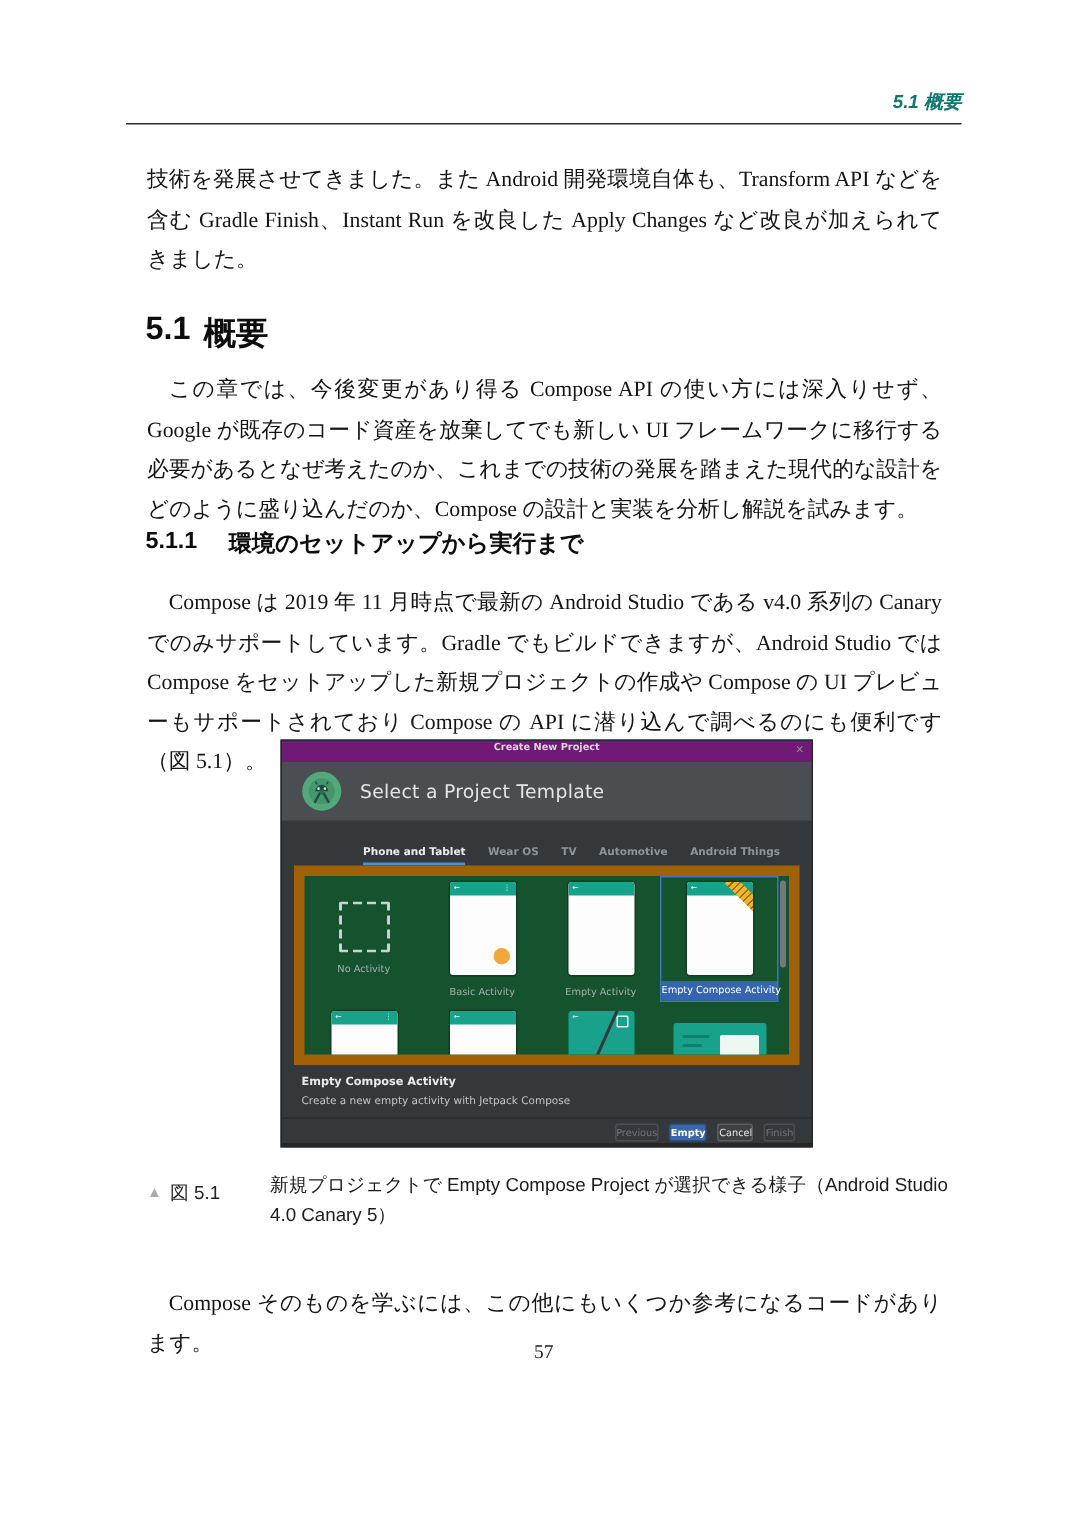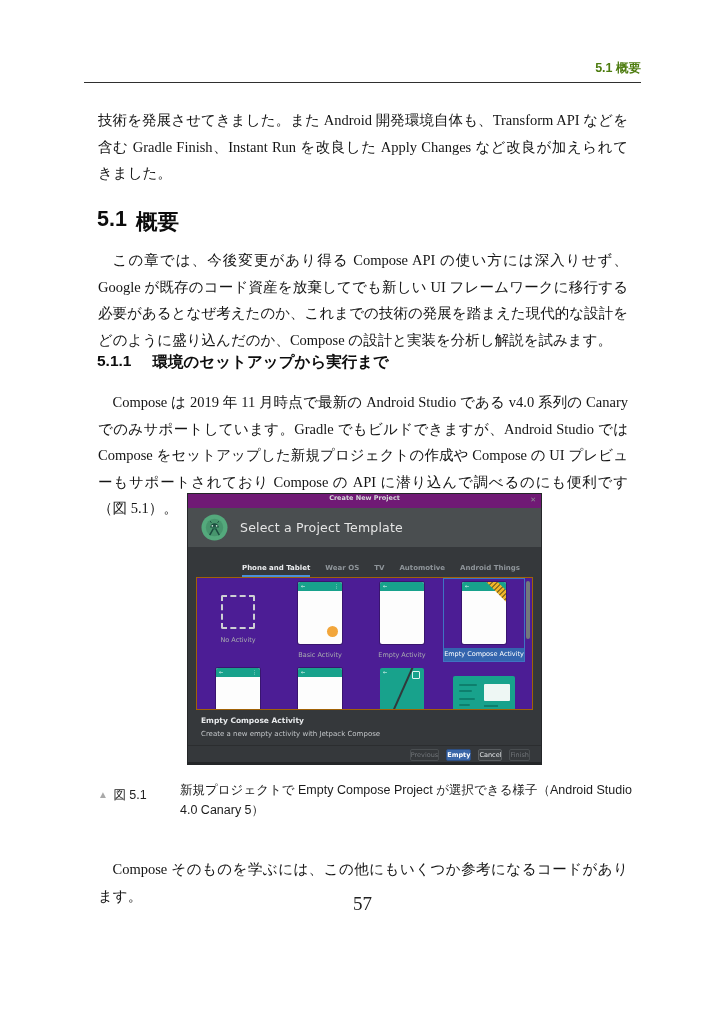--- a/index.html
+++ b/index.html
@@ -4,56 +4,56 @@
 <style>
   html,body{margin:0;padding:0;}
   body{
     width:725px;height:1024px;position:relative;background:#ffffff;
     font-family:"Liberation Serif","DejaVu Serif",serif;color:#141414;
     overflow:hidden;
   }
   .sans{font-family:"Liberation Sans","DejaVu Sans",sans-serif;}
 
   
-  #running-head{position:absolute;top:60px;right:84px;font-weight:bold;font-size:12.5px;color:#4d7c0f;}
+  #running-head{position:absolute;top:60px;right:84px;font-weight:bold;font-size:12.5px;color:#0f766e;font-style:italic;}
   #head-rule{position:absolute;left:84px;top:82px;width:557px;height:1px;background:#2f2f2f;}
 
   .body-par{position:absolute;left:98px;width:530px;font-size:14.5px;line-height:26.5px;text-align:justify;margin:0;}
   .indent{text-indent:14.5px;}
   #p1{top:107px;}
   #p2{top:247px;}
   #p3{top:389px;}
   #p4{top:856px;}
 
   .h2{position:absolute;left:97px;top:207px;font-weight:bold;font-size:21.5px;color:#0d0d0d;display:flex;gap:9px;margin:0;}
   .h3{position:absolute;left:97px;top:352px;font-weight:bold;font-size:15.5px;color:#0d0d0d;display:flex;gap:21px;margin:0;}
 
   #fig-caption-marker{position:absolute;left:98px;top:787px;font-size:12.5px;color:#222;}
   #fig-caption-marker .tri{color:#a9a9a9;font-size:10px;vertical-align:1px;margin-right:2px;}
   #fig-caption-text{position:absolute;left:180px;top:781px;width:456px;font-size:12.5px;line-height:19.5px;color:#1c1c1c;}
-  #page-number{position:absolute;left:0;top:893px;width:725px;text-align:center;font-size:19px;color:#222;}
+  #page-number{position:absolute;left:0;top:893px;width:725px;text-align:center;font-size:13px;color:#222;}
 
   
   #dialog{
     position:absolute;left:187px;top:493px;width:353px;height:268px;
     background:#35383b;border:1px solid #242628;border-bottom-width:3px;box-sizing:content-box;
     font-family:"DejaVu Sans","Liberation Sans",sans-serif;
   }
   #dlg-titlebar{height:14px;background:#701a75;display:flex;align-items:flex-start;justify-content:center;
     font-size:6.5px;font-weight:bold;color:#d6d8da;position:relative;}
   #dlg-close{position:absolute;right:5px;top:2px;font-size:7px;color:#8b8f92;cursor:default;}
   #dlg-header{height:39px;background:#4a4e50;display:flex;align-items:center;padding-left:13px;gap:12px;}
   #dlg-header .logo{width:27px;height:27px;flex:0 0 auto;}
   #dlg-heading{font-size:12.5px;font-weight:400;color:#e5e5e5;letter-spacing:.2px;}
 
   #dlg-tabs{height:30px;display:flex;align-items:flex-end;gap:15px;padding:0 0 0 14px;box-sizing:border-box;}
   .tab{font-size:7px;font-weight:bold;color:#8f959a;padding-bottom:5px;}
   .tab.selected{color:#ebedef;border-bottom:2px solid #4a90d9;padding-bottom:3px;margin-left:40px;}
 
-  #dlg-grid{position:relative;margin:0 8px;height:133px;background:#4c1d95;border:1px solid #a16207;box-sizing:border-box;overflow:hidden;}
+  #dlg-grid{position:relative;margin:0 8px;height:133px;background:#14532d;border:7px solid #a16207;box-sizing:border-box;overflow:hidden;}
   .grid-row{display:grid;grid-template-columns:repeat(4,1fr);padding-right:7px;}
   #grid-row1{height:84px;}
   #grid-row2{height:47px;overflow:hidden;}
   .cell{display:flex;flex-direction:column;align-items:center;padding-top:4px;box-sizing:border-box;}
   .cell .label{font-size:6.5px;color:#a9adb0;margin-top:7px;white-space:nowrap;}
   .cell.selected{position:relative;border:1px solid #3f74c2;padding-top:3px;}
   .cell.selected .label{position:absolute;left:0;right:0;bottom:0;height:13px;line-height:13px;
     background:#3465ae;color:#ffffff;text-align:center;margin:0;}
   #grid-row2 .cell{justify-content:flex-start;padding-top:6px;}
 

